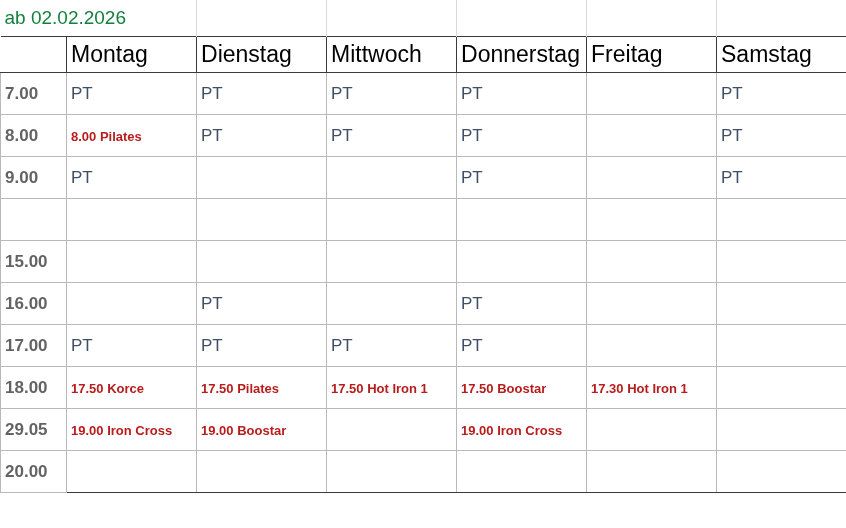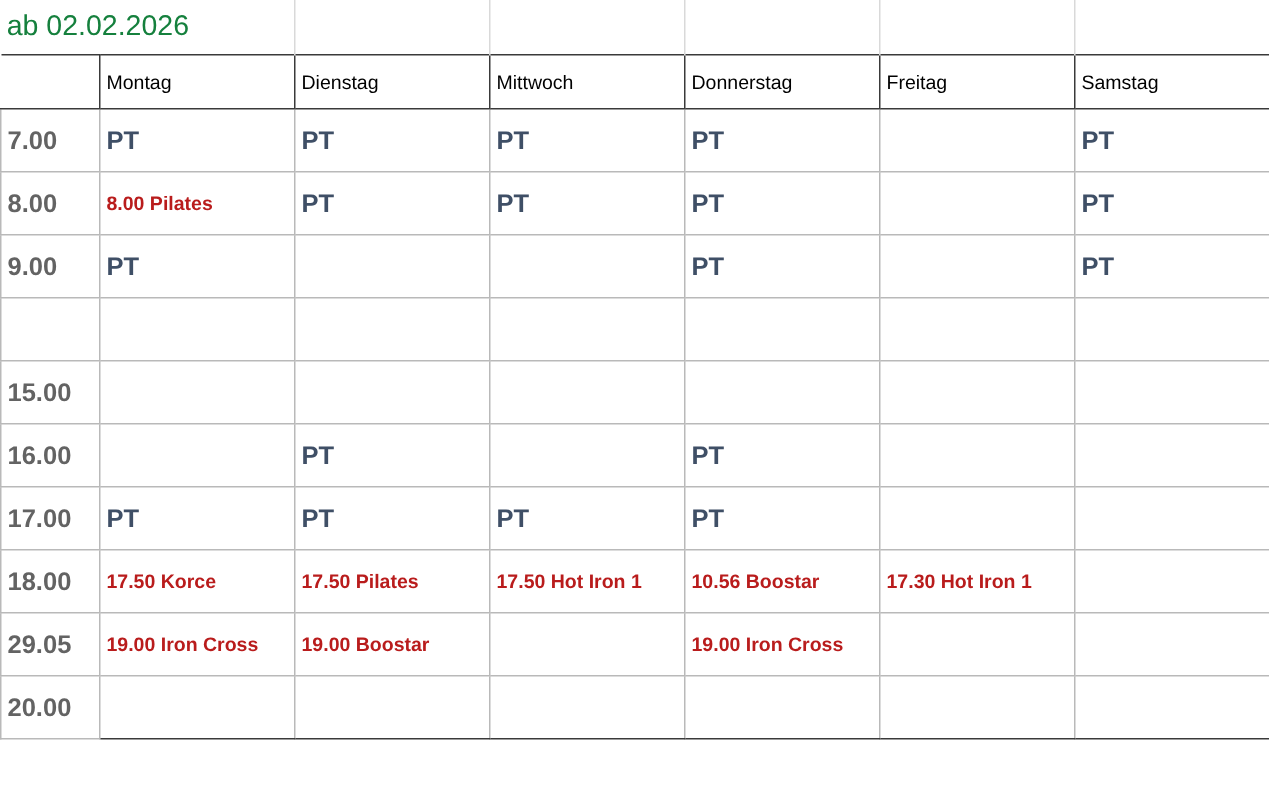--- a/index.html
+++ b/index.html
@@ -44,21 +44,21 @@
     font-size: 19px;
     color: #15803d;
     padding-left: 4px;
     border-right: 1px solid #d9d9d9;
   }
   tr.header-row td {
     border-top: 1px solid #3a3a3a;
     border-bottom: 1px solid #3a3a3a;
     border-left: 1px solid #3a3a3a;
     border-right: 1px solid #3a3a3a;
-    font-size: 13px;
+    font-size: 23px;
     color: #000000;
     height: 35px;
   }
   tr.header-row td.time-head {
     border-left: none;
     border-right: 1px solid #3a3a3a;
   }
   td.time-cell {
     font-size: 17px;
     font-weight: bold;
@@ -70,21 +70,21 @@
   }
   td.day-cell {
     border-left: 1px solid #3a3a3a;
     border-right: 1px solid #3a3a3a;
     border-top: 1px solid #c4c4c4;
     border-bottom: 1px solid #c4c4c4;
   }
   tr.last-row td.day-cell { border-bottom: 1px solid #3a3a3a; }
   .pt {
     font-size: 17px;
-    font-weight: bold;
+    font-weight: normal;
     color: #3f4f66;
   }
   .class {
     font-size: 13px;
     font-weight: bold;
     color: #b91c1c;
   }
   .empty { font-size: 13px; }
 </style>
 </head>
@@ -180,21 +180,21 @@
           <td class="day-cell"><span class="pt">PT</span></td>
           <td class="day-cell"><span class="pt">PT</span></td>
           <td class="day-cell"><span class="empty"></span></td>
           <td class="day-cell"><span class="empty"></span></td>
         </tr>
         <tr>
           <td class="time-cell">18.00</td>
           <td class="day-cell"><span class="class">17.50 Korce</span></td>
           <td class="day-cell"><span class="class">17.50 Pilates</span></td>
           <td class="day-cell"><span class="class">17.50 Hot Iron 1</span></td>
-          <td class="day-cell"><span class="class">10.56 Boostar</span></td>
+          <td class="day-cell"><span class="class">17.50 Boostar</span></td>
           <td class="day-cell"><span class="class">17.30 Hot Iron 1</span></td>
           <td class="day-cell"><span class="empty"></span></td>
         </tr>
         <tr>
           <td class="time-cell">29.05</td>
           <td class="day-cell"><span class="class">19.00 Iron Cross</span></td>
           <td class="day-cell"><span class="class">19.00 Boostar</span></td>
           <td class="day-cell"><span class="empty"></span></td>
           <td class="day-cell"><span class="class">19.00 Iron Cross</span></td>
           <td class="day-cell"><span class="empty"></span></td>

